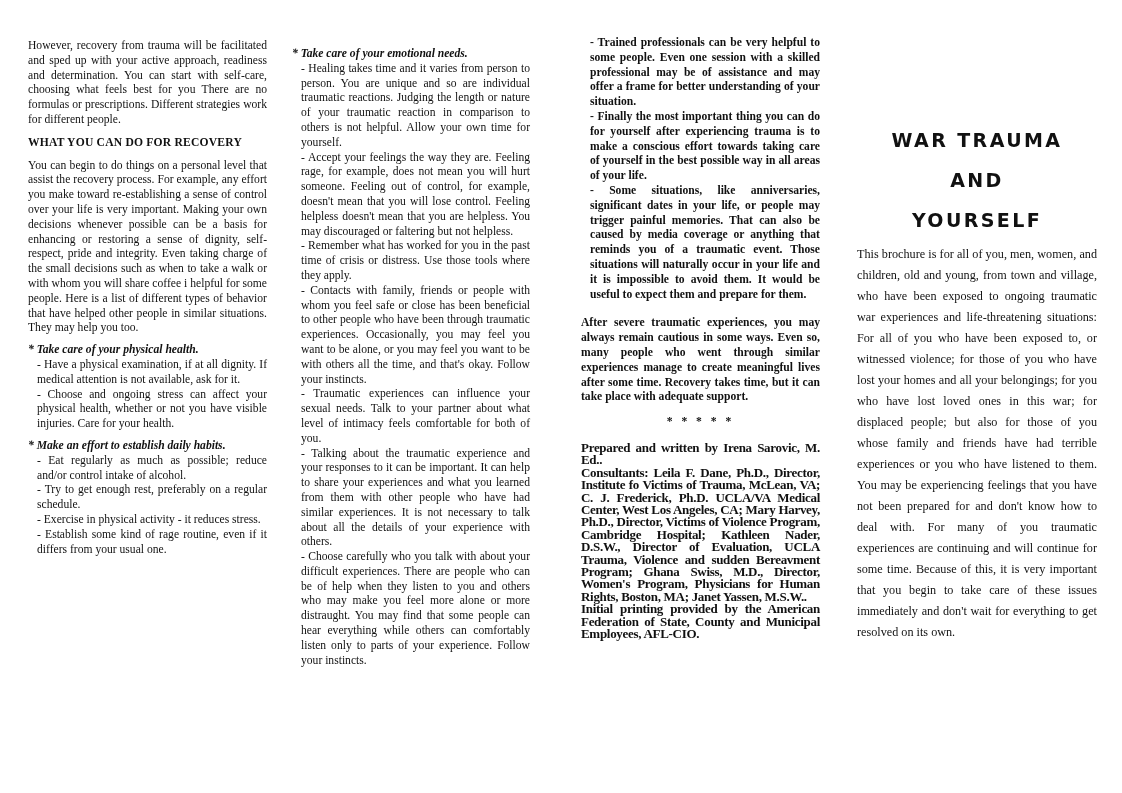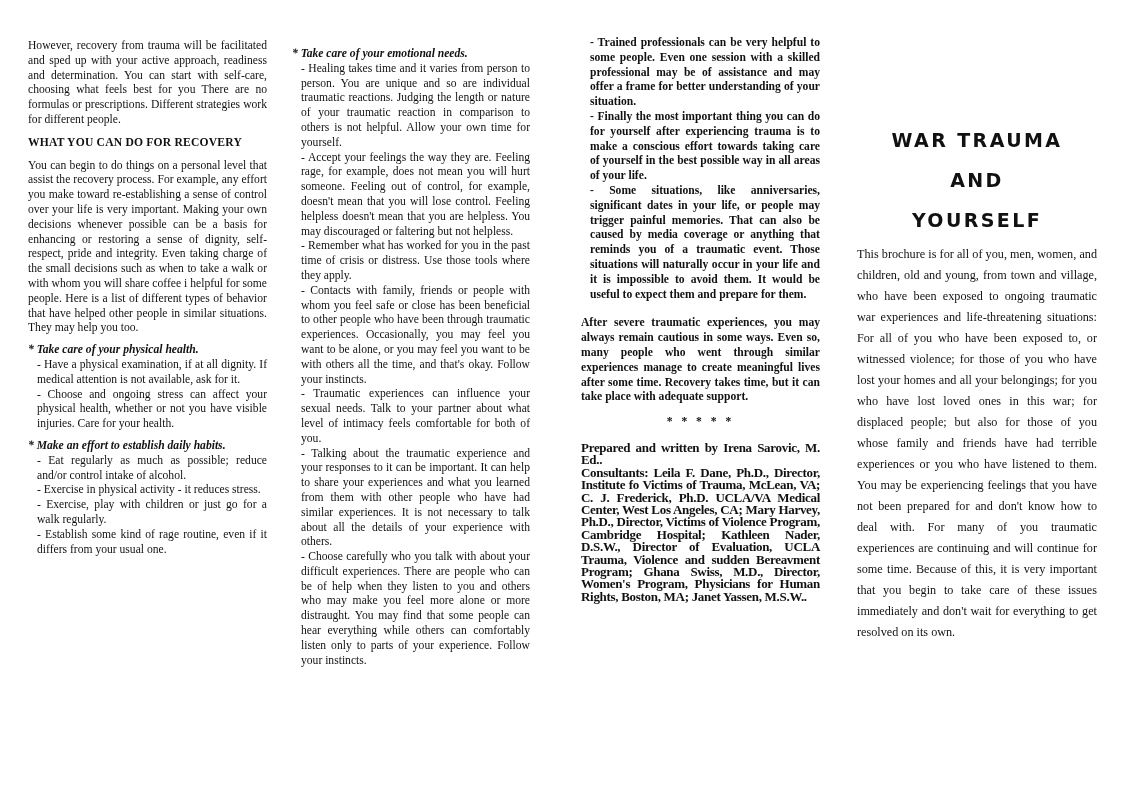--- a/index.html
+++ b/index.html
@@ -29,22 +29,22 @@
   <p>However, recovery from trauma will be facilitated and sped up with your active approach, readiness and determination. You can start with self-care, choosing what feels best for you There are no formulas or prescriptions. Different strategies work for different people.</p>
   <p class="head">WHAT YOU CAN DO FOR RECOVERY</p>
   <p>You can begin to do things on a personal level that assist the recovery process. For example, any effort you make toward re-establishing a sense of control over your life is very important. Making your own decisions whenever possible can be a basis for enhancing or restoring a sense of dignity, self-respect, pride and integrity. Even taking charge of the small decisions such as when to take a walk or with whom you will share coffee i helpful for some people. Here is a list of different types of behavior that have helped other people in similar situations. They may help you too.</p>
   <div class="gap"></div>
   <p class="sub">* Take care of your physical health.</p>
   <p class="item">- Have a physical examination, if at all dignity. If medical attention is not available, ask for it.</p>
   <p class="item">- Choose and ongoing stress can affect your physical health, whether or not you have visible injuries. Care for your health.</p>
   <div class="gap"></div>
   <p class="sub">* Make an effort to establish daily habits.</p>
   <p class="item">- Eat regularly as much as possible; reduce and/or control intake of alcohol.</p>
+  <p class="item">- Try to get enough rest, preferably on a regular schedule.</p>
   <p class="item">- Exercise in physical activity - it reduces stress.</p>
-  <p class="item">- Exercise, play with children or just go for a walk regularly.</p>
   <p class="item">- Establish some kind of rage routine, even if it differs from your usual one.</p>
 </div>
 
 <div class="col c2">
   <p class="sub">* Take care of your emotional needs.</p>
   <p class="item">- Healing takes time and it varies from person to person. You are unique and so are individual traumatic reactions. Judging the length or nature of your traumatic reaction in comparison to others is not helpful. Allow your own time for yourself.</p>
   <p class="item">- Accept your feelings the way they are. Feeling rage, for example, does not mean you will hurt someone. Feeling out of control, for example, doesn't mean that you will lose control. Feeling helpless doesn't mean that you are helpless. You may discouraged or faltering but not helpless.</p>
   <p class="item">- Remember what has worked for you in the past time of crisis or distress. Use those tools where they apply.</p>
   <p class="item">- Contacts with family, friends or people with whom you feel safe or close has been beneficial to other people who have been through traumatic experiences. Occasionally, you may feel you want to be alone, or you may feel you want to be with others all the time, and that's okay. Follow your instincts.</p>
   <p class="item">- Traumatic experiences can influence your sexual needs. Talk to your partner about what level of intimacy feels comfortable for both of you.</p>
@@ -55,20 +55,21 @@
 <div class="col c3">
   <p class="item">- Trained professionals can be very helpful to some people. Even one session with a skilled professional may be of assistance and may offer a frame for better understanding of your situation.</p>
   <p class="item">- Finally the most important thing you can do for yourself after experiencing trauma is to make a conscious effort towards taking care of yourself in the best possible way in all areas of your life.</p>
   <p class="item">- Some situations, like anniversaries, significant dates in your life, or people may trigger painful memories. That can also be caused by media coverage or anything that reminds you of a traumatic event. Those situations will naturally occur in your life and it is impossible to avoid them. It would be useful to expect them and prepare for them.</p>
   <div class="gap" style="height:14px"></div>
   <p>After severe traumatic experiences, you may always remain cautious in some ways. Even so, many people who went through similar experiences manage to create meaningful lives after some time. Recovery takes time, but it can take place with adequate support.</p>
   <p class="stars">* * * * *</p>
   <div class="credits">
     <p>Prepared and written by Irena Sarovic, M. Ed..</p>
     <p>Consultants: Leila F. Dane, Ph.D., Director, Institute fo Victims of Trauma, McLean, VA; C. J. Frederick, Ph.D. UCLA/VA Medical Center, West Los Angeles, CA; Mary Harvey, Ph.D., Director, Victims of Violence Program, Cambridge Hospital; Kathleen Nader, D.S.W., Director of Evaluation, UCLA Trauma, Violence and sudden Bereavment Program; Ghana Swiss, M.D., Director, Women's Program, Physicians for Human Rights, Boston, MA; Janet Yassen, M.S.W..</p>
+    <p>Initial printing provided by the American Federation of State, County and Municipal Employees, AFL-CIO.</p>
   </div>
 </div>
 
 <div class="col c4">
   <p class="title">WAR TRAUMA</p>
   <p class="title">AND</p>
   <p class="title">YOURSELF</p>
   <div class="gap" style="height:14px"></div>
   <p class="intro">This brochure is for all of you, men, women, and children, old and young, from town and village, who have been exposed to ongoing traumatic war experiences and life-threatening situations: For all of you who have been exposed to, or witnessed violence; for those of you who have lost your homes and all your belongings; for you who have lost loved ones in this war; for displaced people; but also for those of you whose family and friends have had terrible experiences or you who have listened to them. You may be experiencing feelings that you have not been prepared for and don't know how to deal with. For many of you traumatic experiences are continuing and will continue for some time. Because of this, it is very important that you begin to take care of these issues immediately and don't wait for everything to get resolved on its own.</p>
   <div class="gap" style="height:9px"></div>

